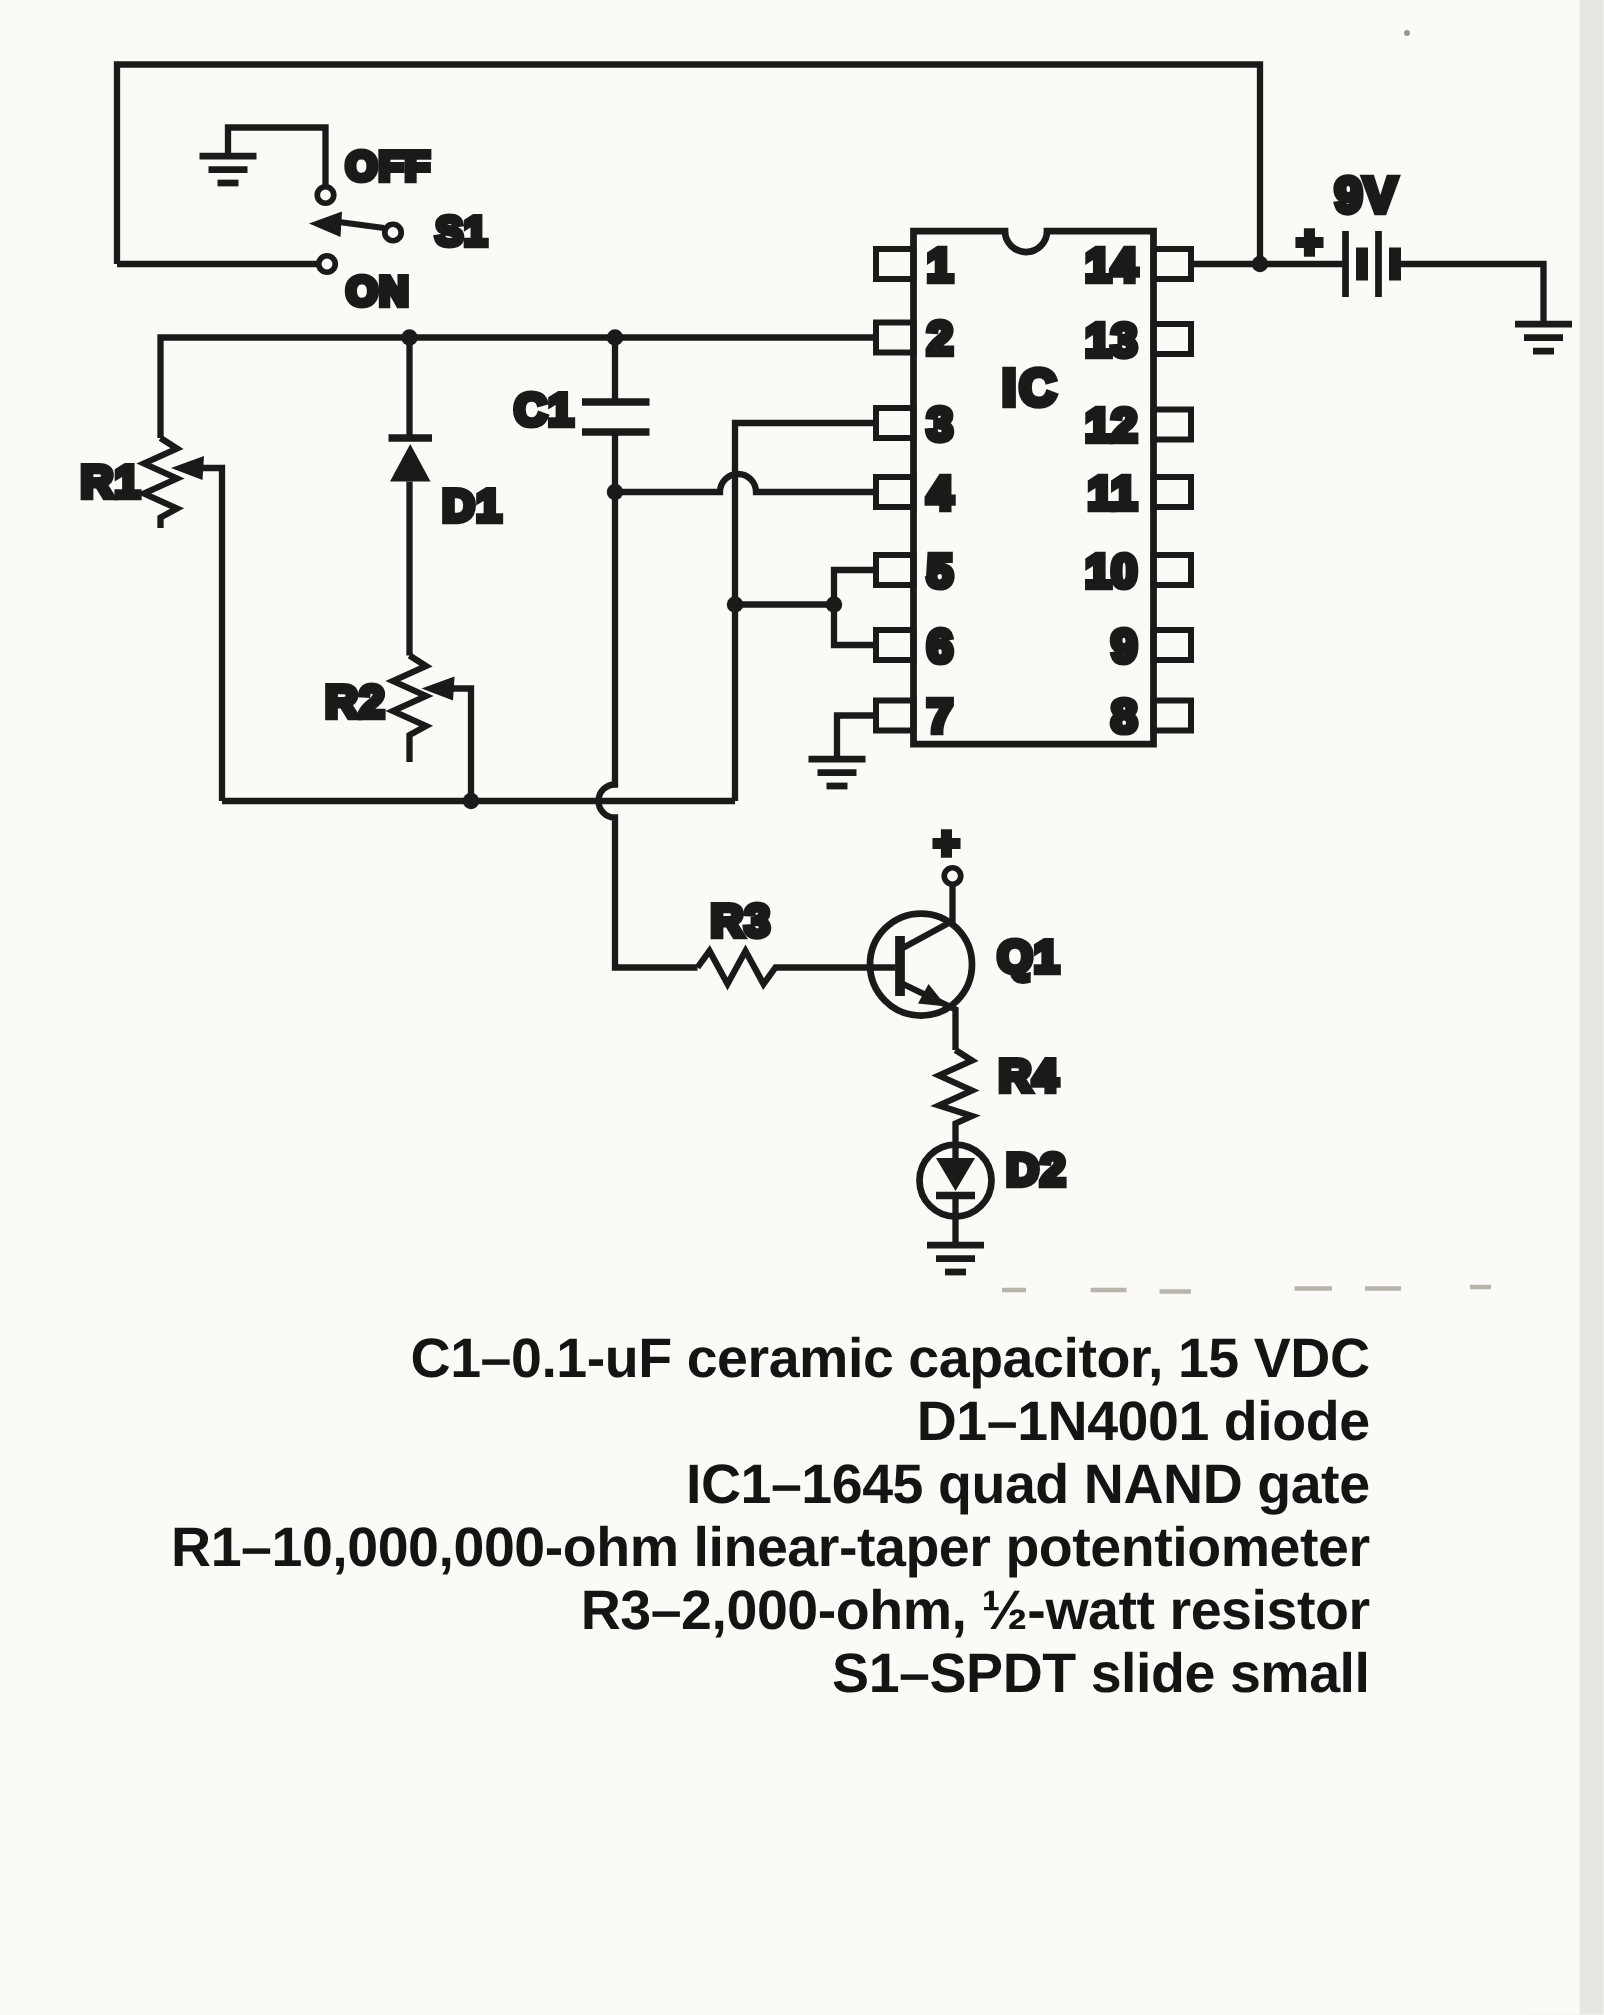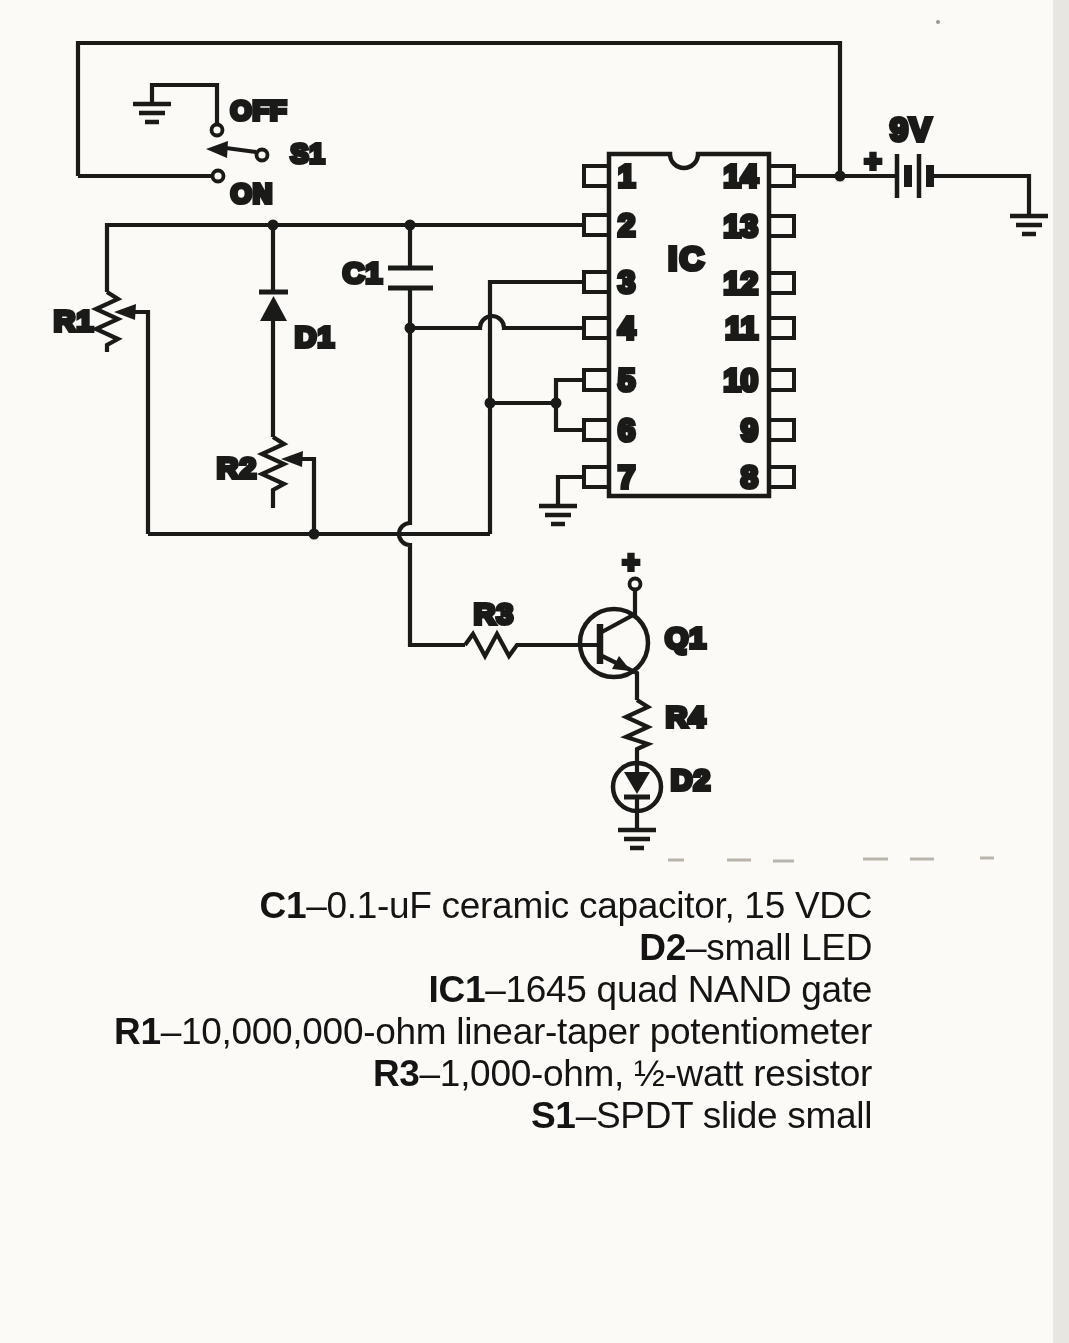--- a/index.html
+++ b/index.html
@@ -10,21 +10,21 @@
   .lbl{font-family:"Liberation Sans",sans-serif;font-weight:700;fill:#1a1a18;}
   .lbl-sw{font-size:27px;letter-spacing:1px;}
   .lbl-comp{font-size:30px;letter-spacing:1px;}
   .lbl-pin{font-size:31px;}
   .lbl-ic{font-size:34px;letter-spacing:2px;}
   .lbl-9v{font-size:33px;letter-spacing:1px;}
   .lbl-plus{font-size:29px;}
   #parts-list{position:absolute;left:114px;top:885px;color:#141414;
               font-size:37px;line-height:42px;letter-spacing:-0.3px;white-space:nowrap;}
   .pl-row b{font-weight:700;}
-  .pl-row span{font-weight:400;}
+  .pl-row span{font-weight:700;}
 </style>
 </head>
 <body>
 
 <div id="page">
 
 <svg id="schematic" width="1069" height="870" viewBox="0 0 1069 870" stroke="#1a1a18" fill="none" stroke-width="4.2" stroke-linecap="butt">
 
   <path d="M78,176 V43 H840 V176"></path>
 
@@ -199,20 +199,20 @@
     <path d="M863,859 H888"></path>
         <path d="M910,859 H934"></path>
         <path d="M980,858 H994"></path>
   </g>
   <circle cx="938" cy="22" r="2" fill="#9a968e" stroke="none"></circle>
 
 </svg>
 
 <div id="parts-list">
   <div class="pl-row"><b>C1</b><span>–0.1-uF ceramic capacitor, 15 VDC</span></div>
-  <div class="pl-row"><b>D2</b><span>–small LED</span></div>
+  <div class="pl-row"><b>D1</b><span>–1N4001 diode</span></div>
   <div class="pl-row"><b>IC1</b><span>–1645 quad NAND gate</span></div>
   <div class="pl-row"><b>R1</b><span>–10,000,000-ohm linear-taper potentiometer</span></div>
-  <div class="pl-row"><b>R3</b><span>–1,000-ohm, ½-watt resistor</span></div>
+  <div class="pl-row"><b>R3</b><span>–2,000-ohm, ½-watt resistor</span></div>
   <div class="pl-row"><b>S1</b><span>–SPDT slide small</span></div>
 </div>
 
 </div>
 
 </body></html>

